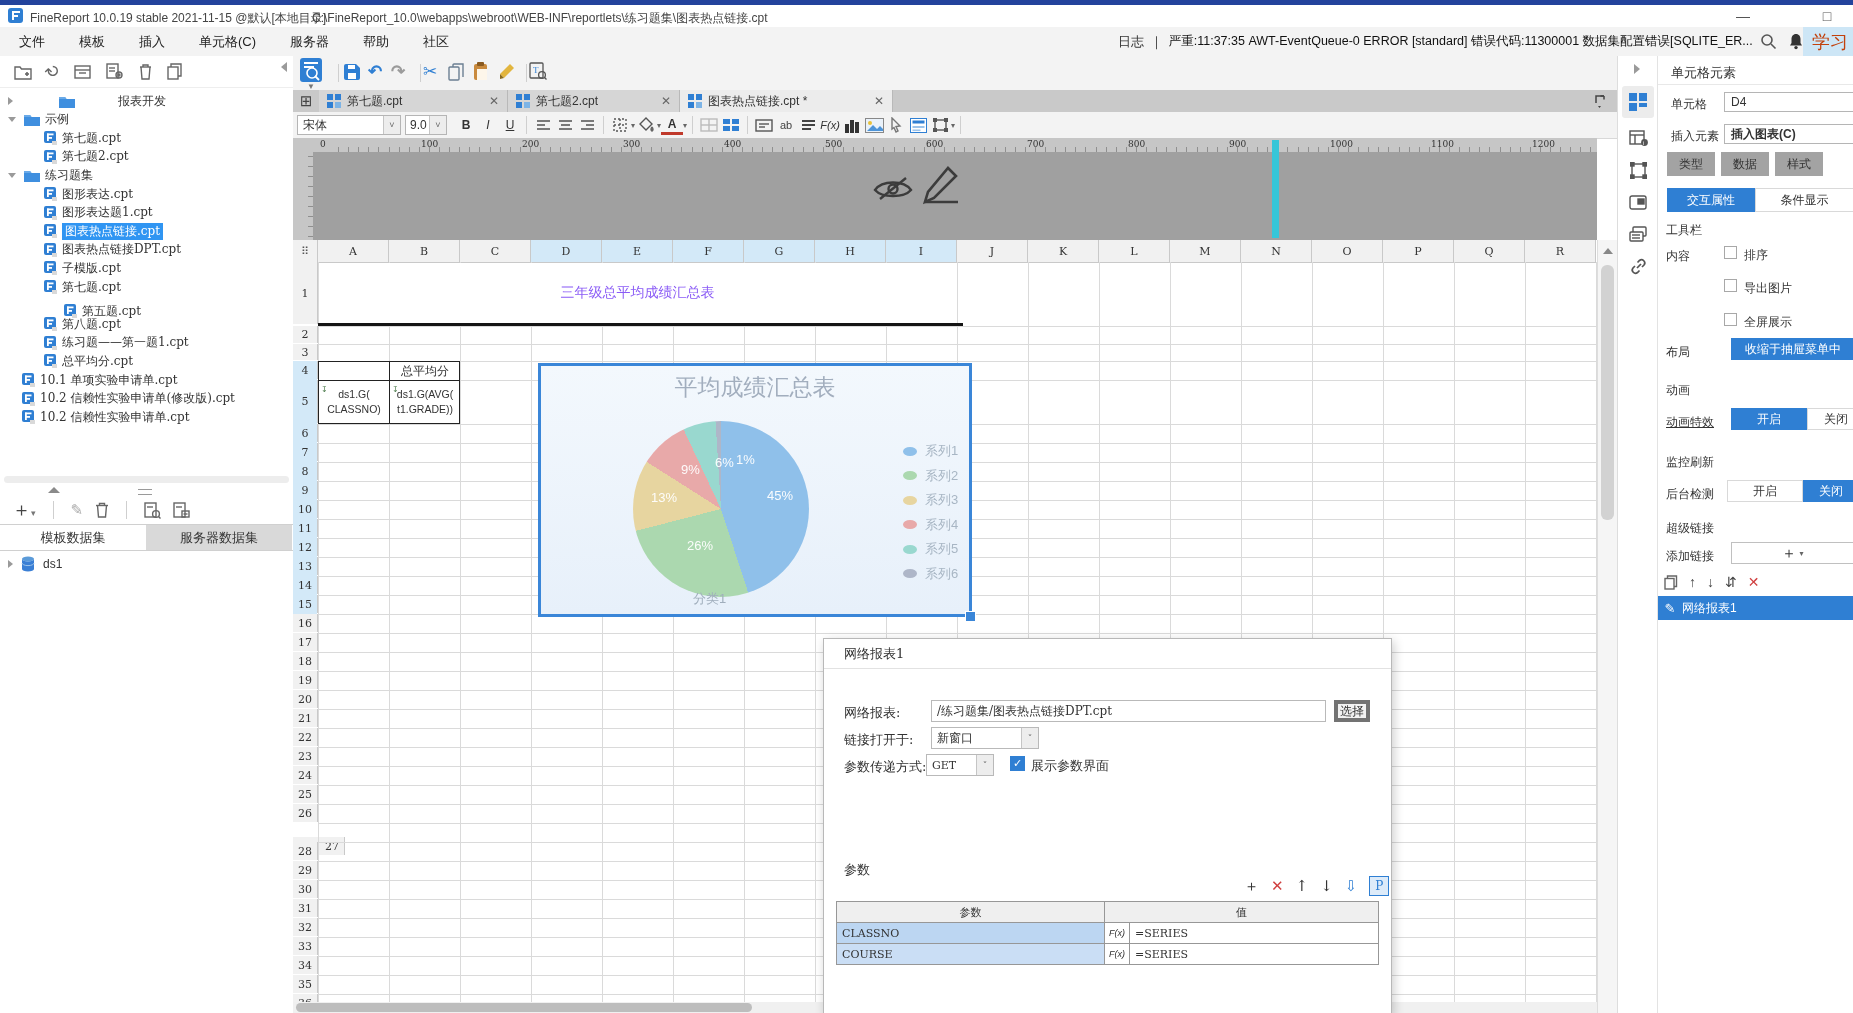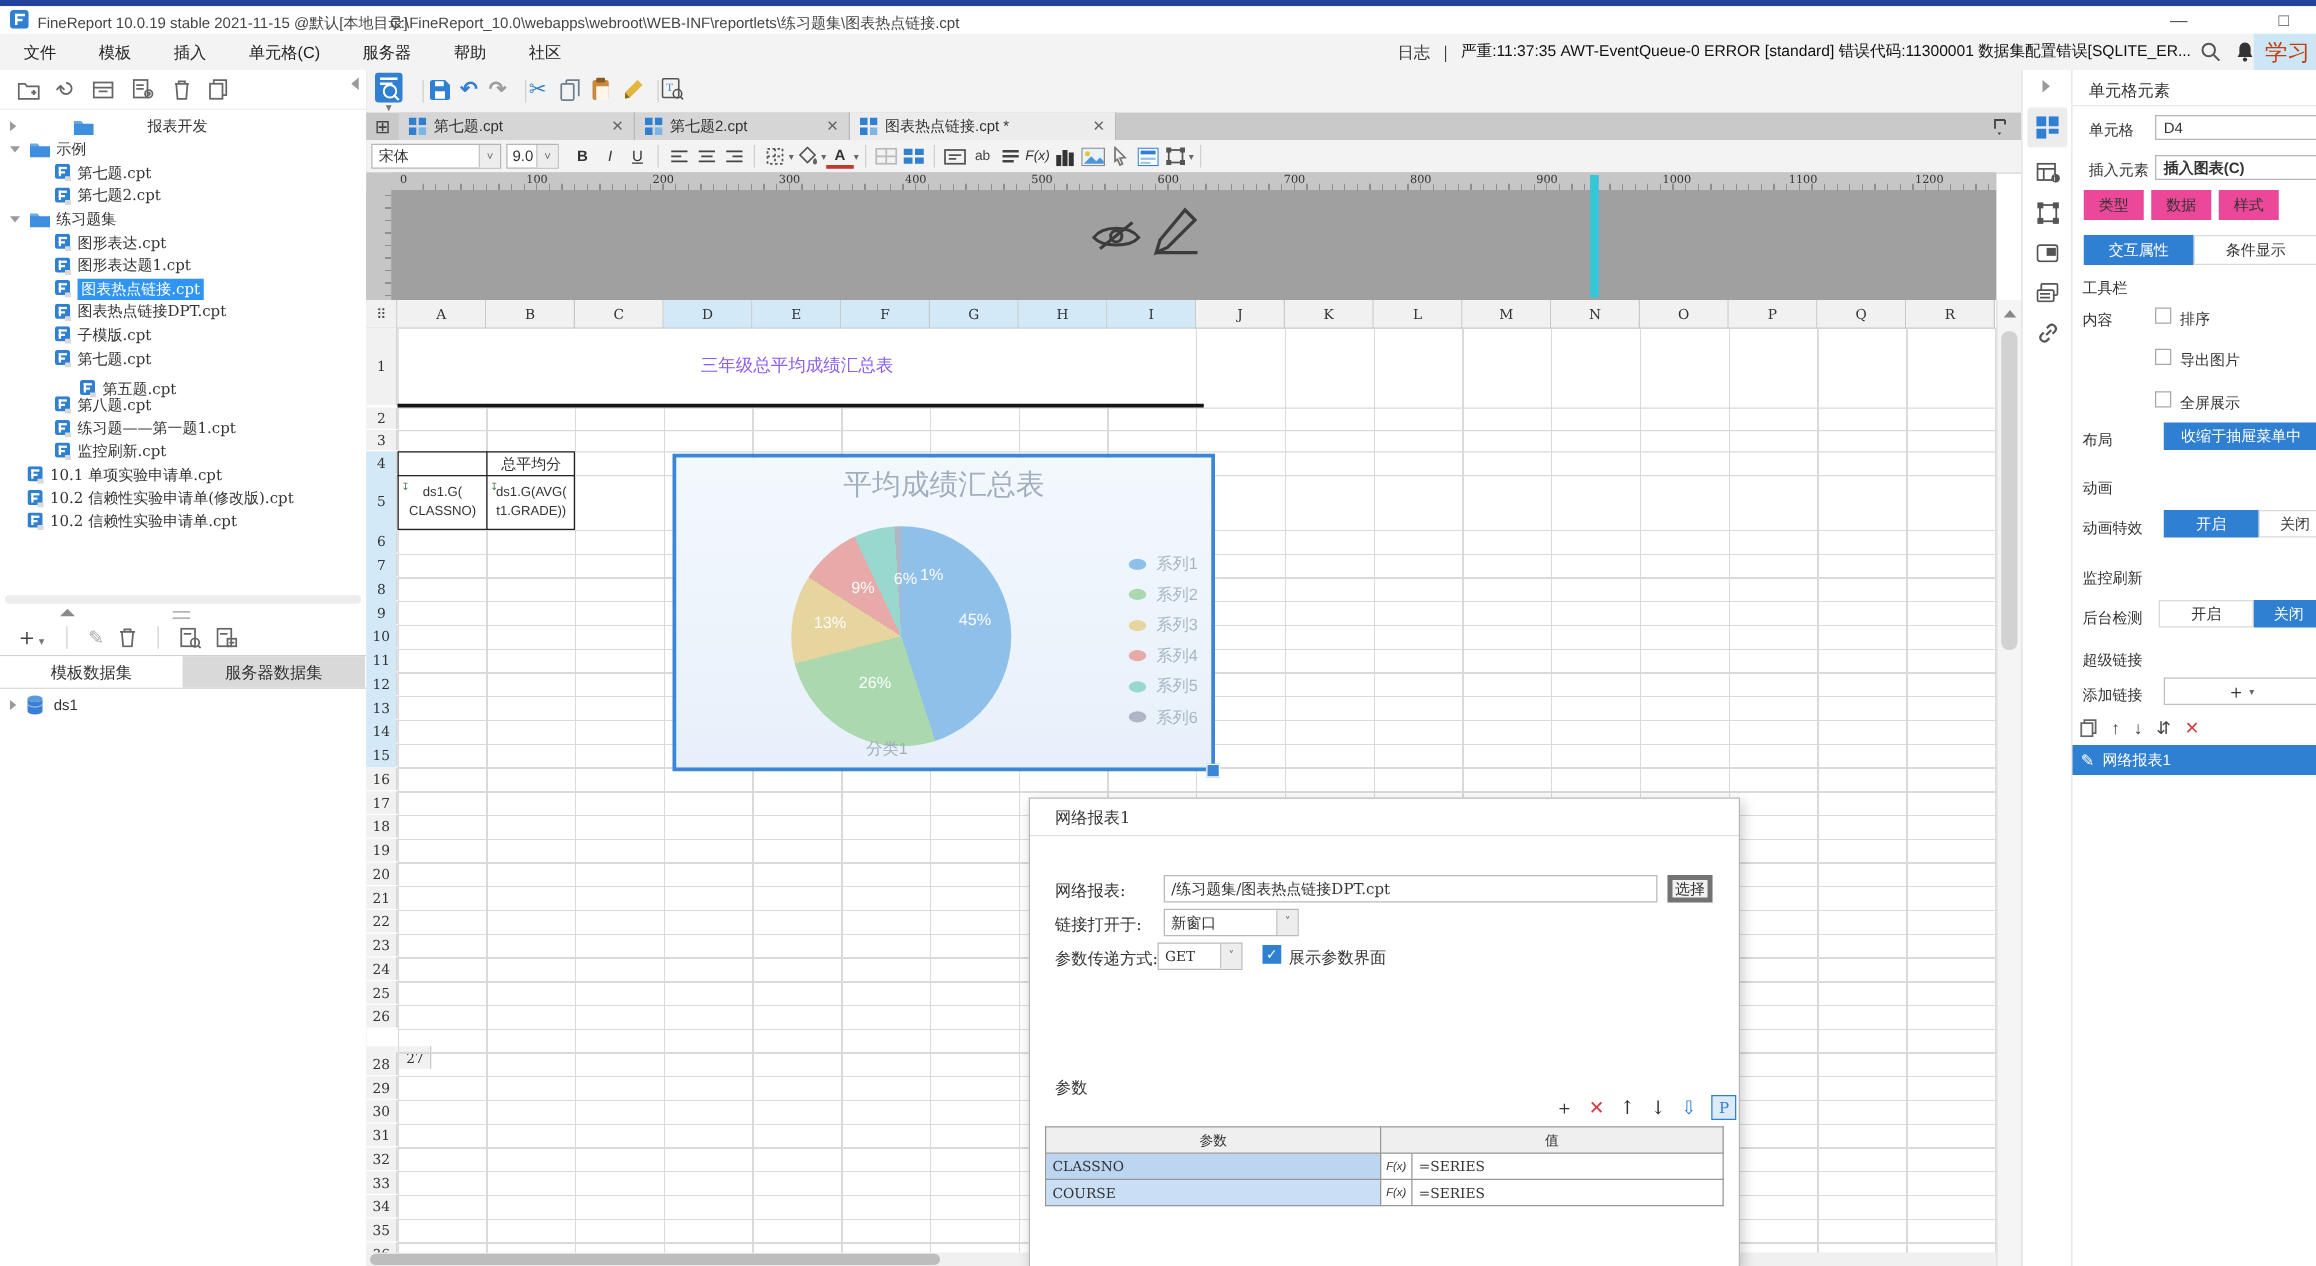--- a/index.html
+++ b/index.html
@@ -57,21 +57,21 @@
   .ptbl{position:absolute;border-collapse:collapse;font-size:11px;}
   .ptbl td,.ptbl th{border:1px solid #979797;height:20px;padding:0;font-weight:normal;}
   
   .strip{left:1617px;top:56px;width:40px;height:957px;background:#fff;border-left:1px solid #ddd;}
   .rpanel{left:1657px;top:56px;width:196px;height:957px;background:#fff;border-left:1px solid #e3e3e3;}
   .rp-label{position:absolute;font-size:12px;color:#333;}
   .seg{position:absolute;height:22px;box-sizing:border-box;display:flex;align-items:center;justify-content:center;font-size:12px;overflow:hidden;}
   .seg.on{background:#2f7fd3;color:#fff;}
   .seg.off{background:#fff;border:1px solid #d9d9d9;color:#333;}
   .cbx{position:absolute;width:13px;height:13px;border:1px solid #a8a8a8;background:#fff;box-sizing:border-box;}
-  .gbtn{position:absolute;background:#ec4899;display:flex;align-items:center;justify-content:center;font-size:12px;color:#333;}
+  .gbtn{position:absolute;background:#a3a3a3;display:flex;align-items:center;justify-content:center;font-size:12px;color:#333;}
   svg{display:block;}
 </style>
 </head>
 <body>
 
 <div class="app">
 
   <div class="ab topstrip"></div>
   <div class="ab titlebar flex">
     <span class="icon ab" style="left:8px;top:3px;">
@@ -326,21 +326,21 @@
         <div class="tree-row" style="top: 260.4px; left: 0px;">
           <span class="icon" style="margin-left:44px;">
             <svg width="13" height="14">
               <rect x="0" y="0" width="12" height="12" rx="2" fill="#2f7fd3"></rect>
               <rect x="3" y="2.5" width="6.5" height="1.8" fill="#fff"></rect>
               <rect x="3" y="2.5" width="1.8" height="7.5" fill="#fff"></rect>
               <rect x="3" y="6" width="5" height="1.8" fill="#fff"></rect>
               <path d="M8 10 h5 v4 h-5 z" fill="#d9d9d9"></path>
             </svg>
           </span>
-          <span class="tree-label" style="margin-left:5px;">监控刷新.cpt</span>
+          <span class="tree-label" style="margin-left:5px;">总平均分.cpt</span>
         </div>
         <div class="tree-row" style="top: 279px; left: 0px;">
           <span class="icon" style="margin-left:22px;">
             <svg width="13" height="14">
               <rect x="0" y="0" width="12" height="12" rx="2" fill="#2f7fd3"></rect>
               <rect x="3" y="2.5" width="6.5" height="1.8" fill="#fff"></rect>
               <rect x="3" y="2.5" width="1.8" height="7.5" fill="#fff"></rect>
               <rect x="3" y="6" width="5" height="1.8" fill="#fff"></rect>
               <path d="M8 10 h5 v4 h-5 z" fill="#d9d9d9"></path>
             </svg>
@@ -955,21 +955,21 @@
     <span class="rp-label" style="left:8px;top:192px;">内容</span>
     <span class="cbx" style="left:66px;top:190px;"></span>
     <span class="rp-label" style="left:86px;top:191px;">排序</span>
     <span class="cbx" style="left:66px;top:223px;"></span>
     <span class="rp-label" style="left:86px;top:224px;">导出图片</span>
     <span class="cbx" style="left:66px;top:257px;"></span>
     <span class="rp-label" style="left:86px;top:258px;">全屏展示</span>
     <span class="rp-label" style="left:8px;top:288px;">布局</span>
     <div class="seg on" style="left:73px;top:282px;width:123px;justify-content:flex-start;padding-left:14px;">收缩于抽屉菜单中</div>
     <span class="rp-label" style="left:8px;top:326px;">动画</span>
-    <span class="rp-label" style="left:8px;top:358px;">动画特效</span>
+    <span class="rp-label" style="left:8px;top:358px;text-decoration:underline;">动画特效</span>
     <div class="seg on" style="left:73px;top:352px;width:76px;">开启</div>
     <div class="seg off" style="left:149px;top:352px;width:47px;justify-content:flex-start;padding-left:16px;">关闭</div>
     <span class="rp-label" style="left:8px;top:398px;">监控刷新</span>
     <span class="rp-label" style="left:8px;top:430px;">后台检测</span>
     <div class="seg off" style="left:69px;top:424px;width:76px;">开启</div>
     <div class="seg on" style="left:145px;top:424px;width:51px;justify-content:flex-start;padding-left:16px;">关闭</div>
     <span class="rp-label" style="left:8px;top:464px;">超级链接</span>
     <span class="rp-label" style="left:8px;top:492px;">添加链接</span>
     <div class="ab flex" style="left:73px;top:486px;width:123px;height:22px;background:#fff;border:1px solid #c0c0c0;box-sizing:border-box;justify-content:center;gap:3px;">
       <span style="font-size:15px;color:#333;">＋</span>

